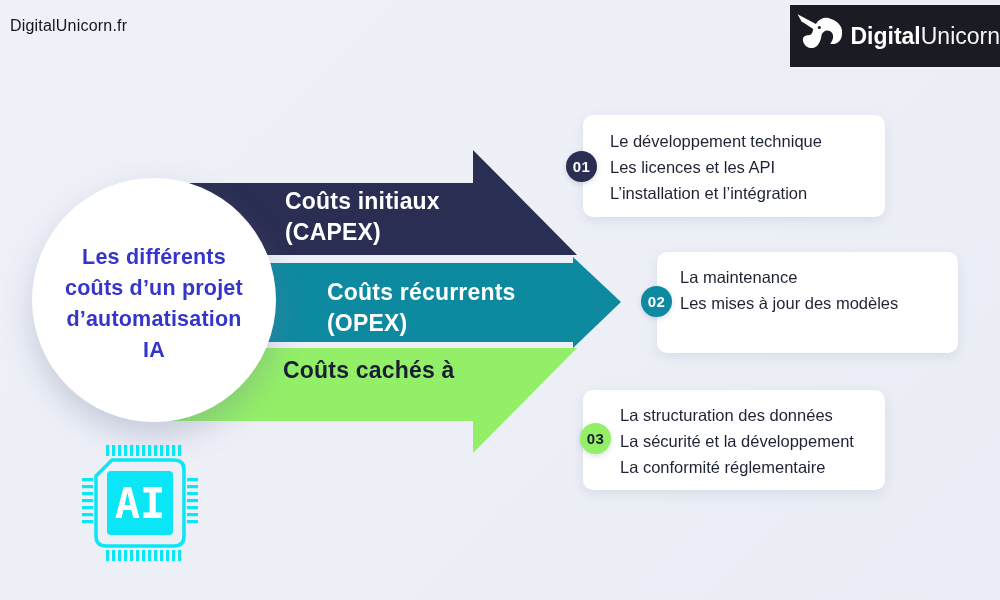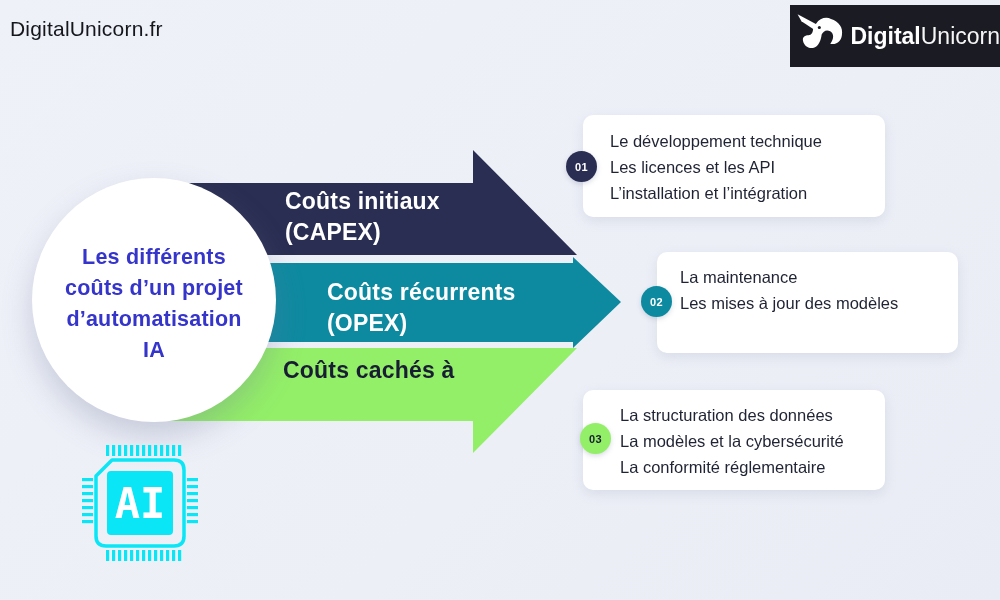--- a/index.html
+++ b/index.html
@@ -1,21 +1,21 @@
 <!DOCTYPE html>
 <html><head>
 <meta charset="utf-8">
 <style>
   html,body{margin:0;padding:0;}
   body{font-family:"Liberation Sans", sans-serif;}
   .stage{position:relative;width:1000px;height:600px;overflow:hidden;
          background:linear-gradient(135deg,#eff1f9 0%,#ecEFF6 60%,#e9ecf4 100%);}
   .abs{position:absolute;}
   
-  .site-name{left:10px;top:17px;font-size:21px;font-weight:500;color:#15161c;letter-spacing:.2px;}
+  .site-name{left:10px;top:17px;font-size:16px;font-weight:500;color:#15161c;letter-spacing:.2px;}
   .logo{left:790px;top:5px;width:210px;height:62px;display:flex;align-items:center;}
   .logo-text{color:#fff;font-size:23px;white-space:nowrap;}
   .logo-text .b{font-weight:700;}
   .logo-text .r{font-weight:400;opacity:.96;}
   
   .title-circle{left:32px;top:178px;width:244px;height:244px;border-radius:50%;
       background:#fff;box-shadow:0 14px 30px rgba(110,120,155,.30);}
   .circle-text{left:44px;top:242px;width:220px;text-align:center;
       font-size:21.5px;font-weight:700;line-height:31px;letter-spacing:.2px;}
   
@@ -23,21 +23,21 @@
   .lbl-capex{left:285px;top:186px;}
   .lbl-opex{left:327px;top:277px;}
   .lbl-hidden{left:283px;top:355px;}
   
   .card{background:#fff;border-radius:10px;box-shadow:0 4px 12px rgba(140,150,180,.20);
         font-size:16.5px;line-height:26px;color:#1f2333;}
   .card-1{left:583px;top:115px;width:302px;height:102px;padding:13px 0 0 27px;box-sizing:border-box;}
   .card-2{left:657px;top:252px;width:301px;height:101px;padding:12px 0 0 23px;box-sizing:border-box;}
   .card-3{left:583px;top:390px;width:302px;height:100px;padding:12px 0 0 37px;box-sizing:border-box;}
   .badge{width:31px;height:31px;border-radius:50%;display:flex;align-items:center;justify-content:center;
-         font-size:11px;font-weight:700;letter-spacing:.5px;box-shadow:0 2px 5px rgba(110,120,150,.25);}
+         font-size:15px;font-weight:700;letter-spacing:.5px;box-shadow:0 2px 5px rgba(110,120,150,.25);}
   .badge-1{left:566px;top:151px;}
   .badge-2{left:641px;top:286px;}
   .badge-3{left:580px;top:423px;}
   .nowrap{white-space:nowrap;}
 </style>
 </head>
 <body>
 
 <div class="stage">
 
@@ -71,21 +71,21 @@
     <div>Le développement technique</div>
     <div>Les licences et les API</div>
     <div>L’installation et l’intégration</div>
   </div>
   <div class="abs card card-2">
     <div>La maintenance</div>
     <div>Les mises à jour des modèles</div>
   </div>
   <div class="abs card card-3">
     <div>La structuration des données</div>
-    <div>La modèles et la cybersécurité</div>
+    <div>La sécurité et la développement</div>
     <div>La conformité réglementaire</div>
   </div>
 
   <div class="abs badge badge-1" style="background-color: rgb(42, 46, 82); color: rgb(255, 255, 255);">
     <span>01</span>
   </div>
   <div class="abs badge badge-2" style="background-color: rgb(14, 138, 160); color: rgb(255, 255, 255);">
     <span>02</span>
   </div>
   <div class="abs badge badge-3" style="background-color: rgb(147, 239, 104); color: rgb(25, 29, 51);">

